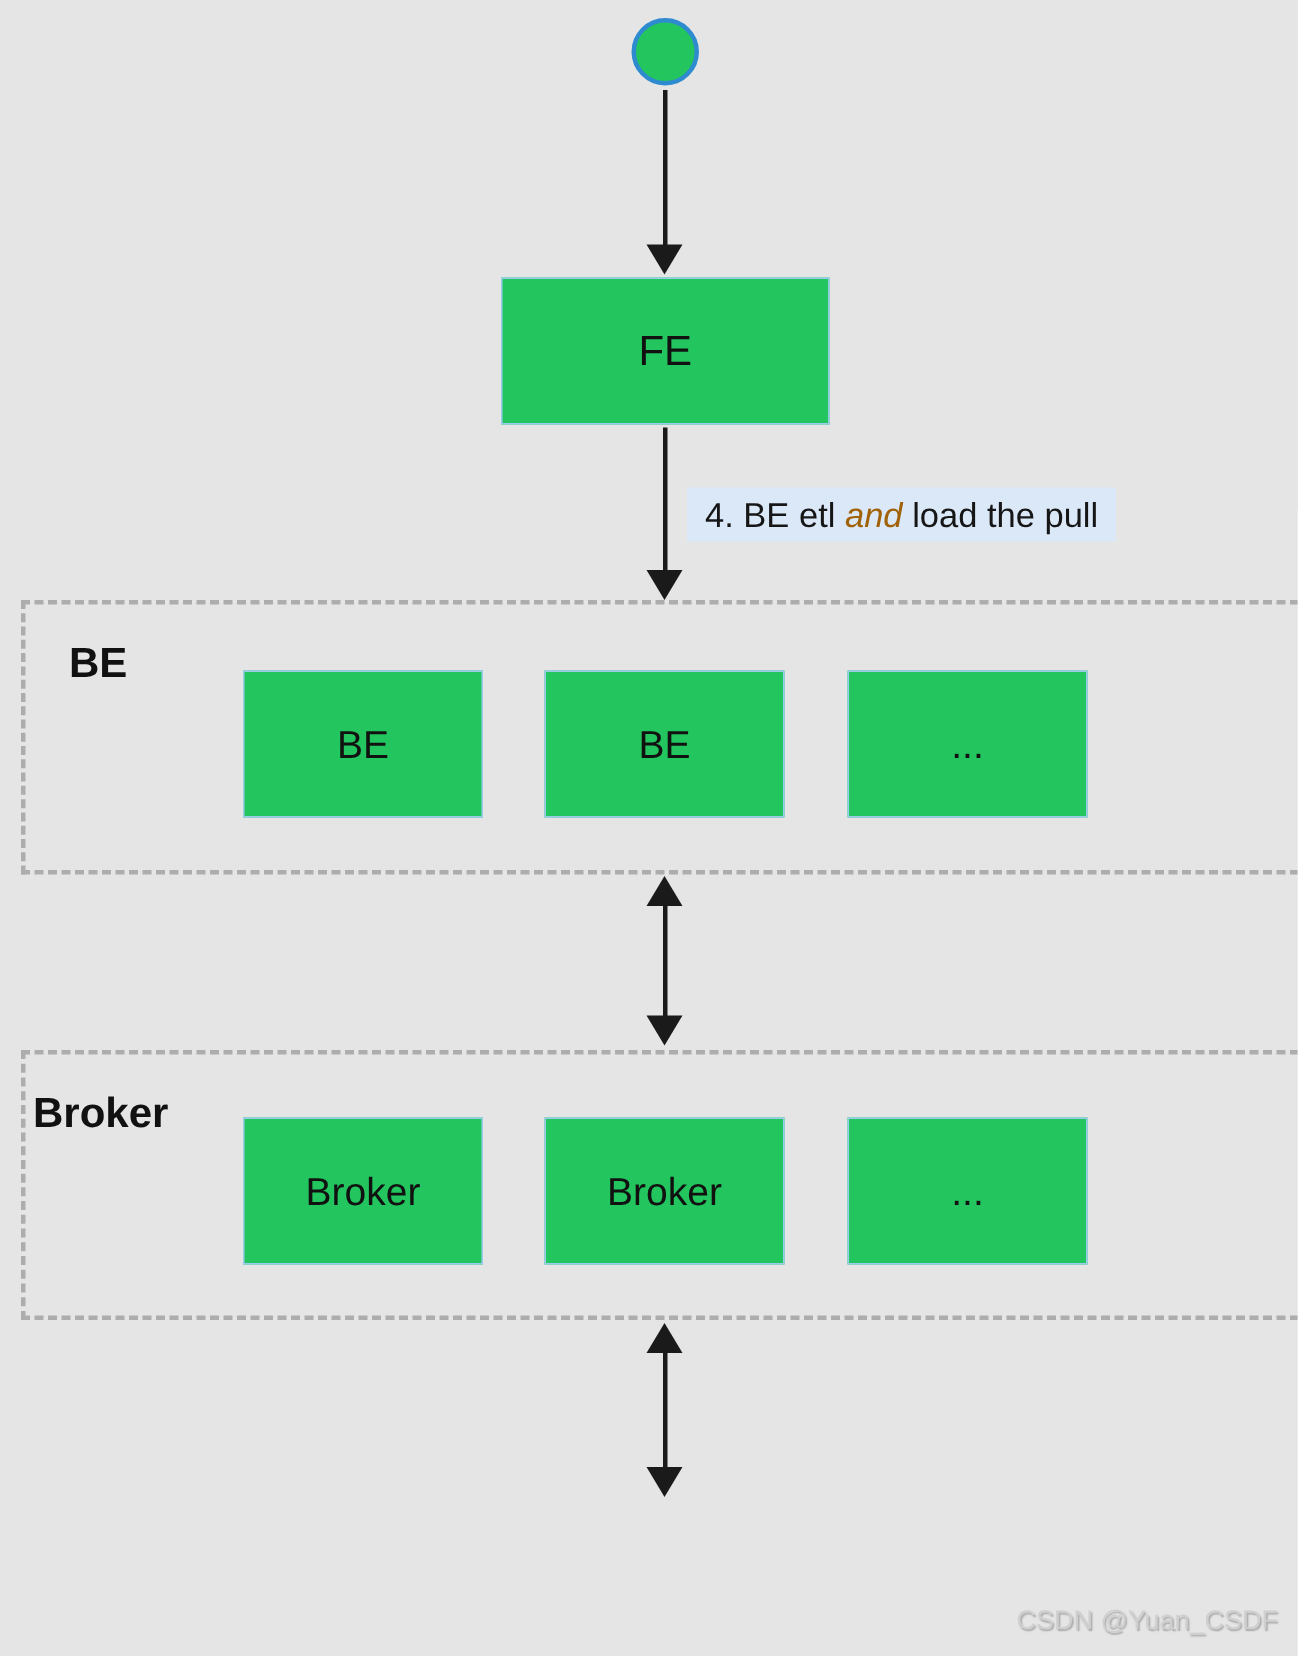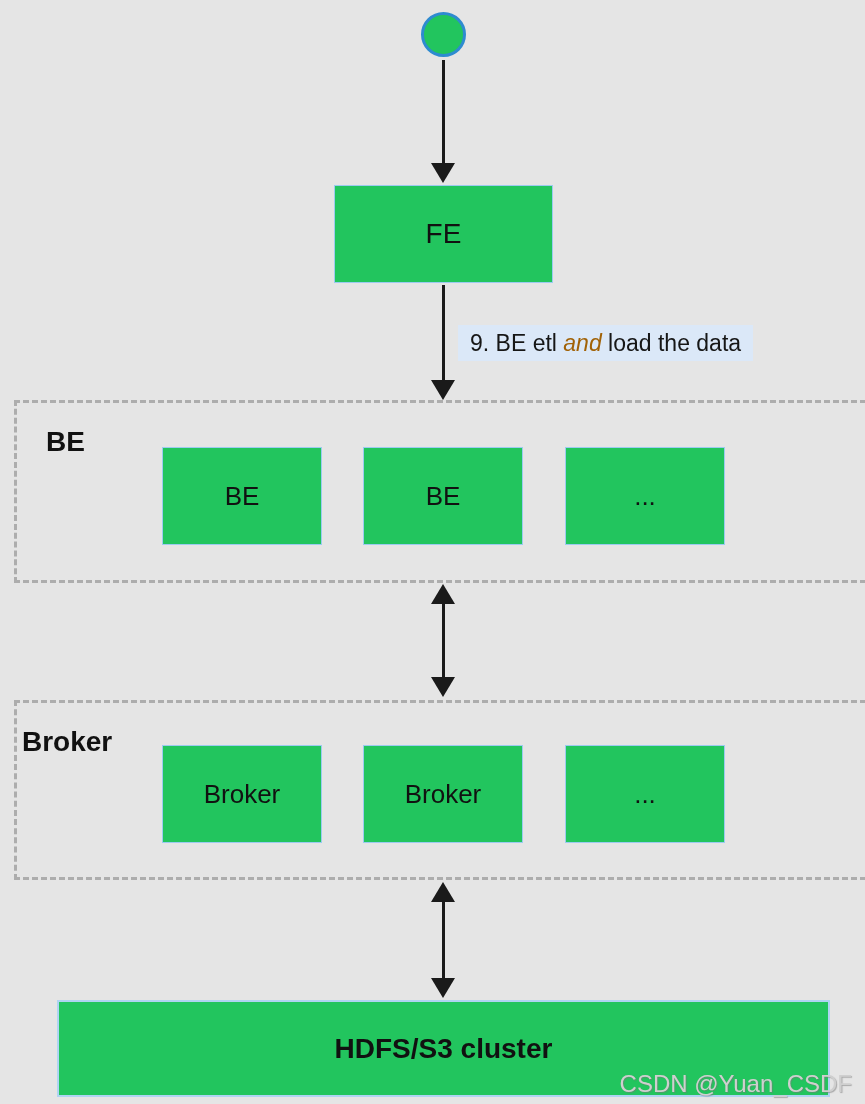--- a/index.html
+++ b/index.html
@@ -78,21 +78,21 @@
 
   .line1{top:60px;height:105px;}  .head1{top:163px;}
   .line2{top:285px;height:97px;}  .head2{top:380px;}
   .line3{top:602px;height:78px;}  .head3a{top:584px;} .head3b{top:677px;}
   .line4{top:900px;height:80px;}  .head4a{top:882px;} .head4b{top:978px;}
 
   
   .watermark{
     position:absolute;
     right:13px;top:1070px;
-    font-size:24px;
+    font-size:18px;
     color:#CFCFCF;
     text-shadow:1px 1px 1px rgba(120,120,120,0.55);
     white-space:nowrap;
   }
 </style>
 </head>
 <body>
 
 <div class="page">
 
@@ -101,21 +101,21 @@
   <div class="arrow-line line1"></div>
   <div class="arrow-head down head1"></div>
 
   <div class="node fe">
     <span>FE</span>
   </div>
 
   <div class="arrow-line line2"></div>
   <div class="arrow-head down head2"></div>
   <div class="step-label s2">
-    <span>9. BE etl </span><span class="and-word">and</span><span> load the data</span>
+    <span>4. BE etl </span><span class="and-word">and</span><span> load the pull</span>
   </div>
 
   <div class="group be-group"></div>
   <div class="group-title be-title">BE</div>
   <div class="be-row">
     <div class="node small col1">
       <span>BE</span>
     </div>
     <div class="node small col2">
       <span>BE</span>
@@ -140,19 +140,16 @@
     </div>
     <div class="node small col3">
       <span>...</span>
     </div>
   </div>
 
   <div class="arrow-line line4"></div>
   <div class="arrow-head up head4a"></div>
   <div class="arrow-head down head4b"></div>
 
-  <div class="node hdfs">
-    <span>HDFS/S3 cluster</span>
-  </div>
 
   <div class="watermark">CSDN @Yuan_CSDF</div>
 
 </div>
 
 </body></html>

